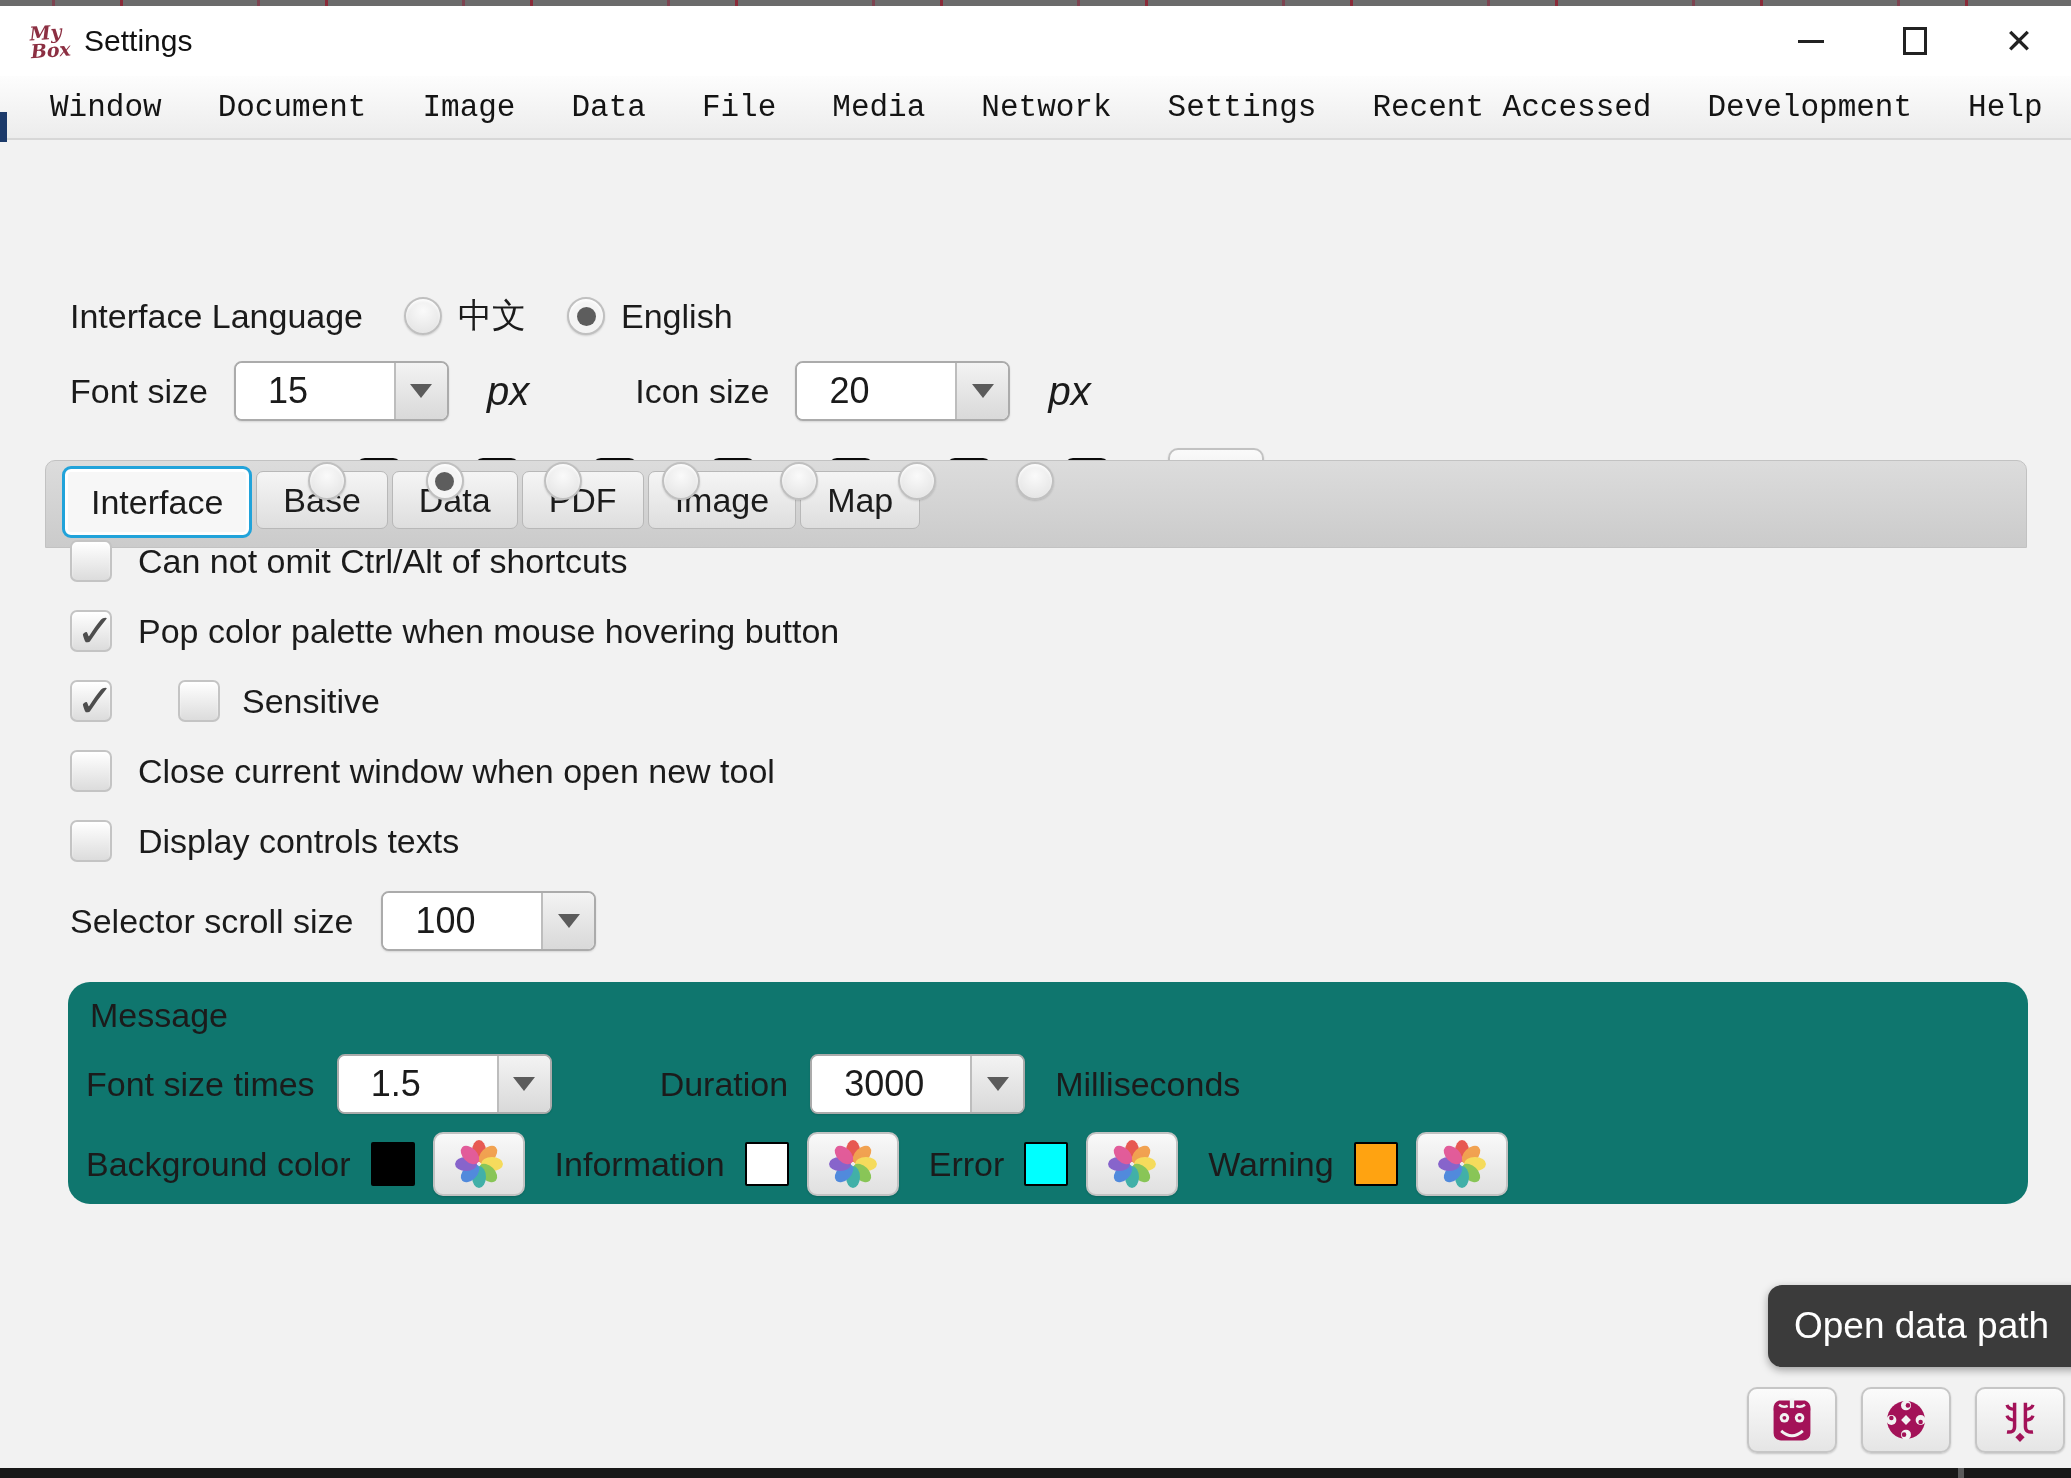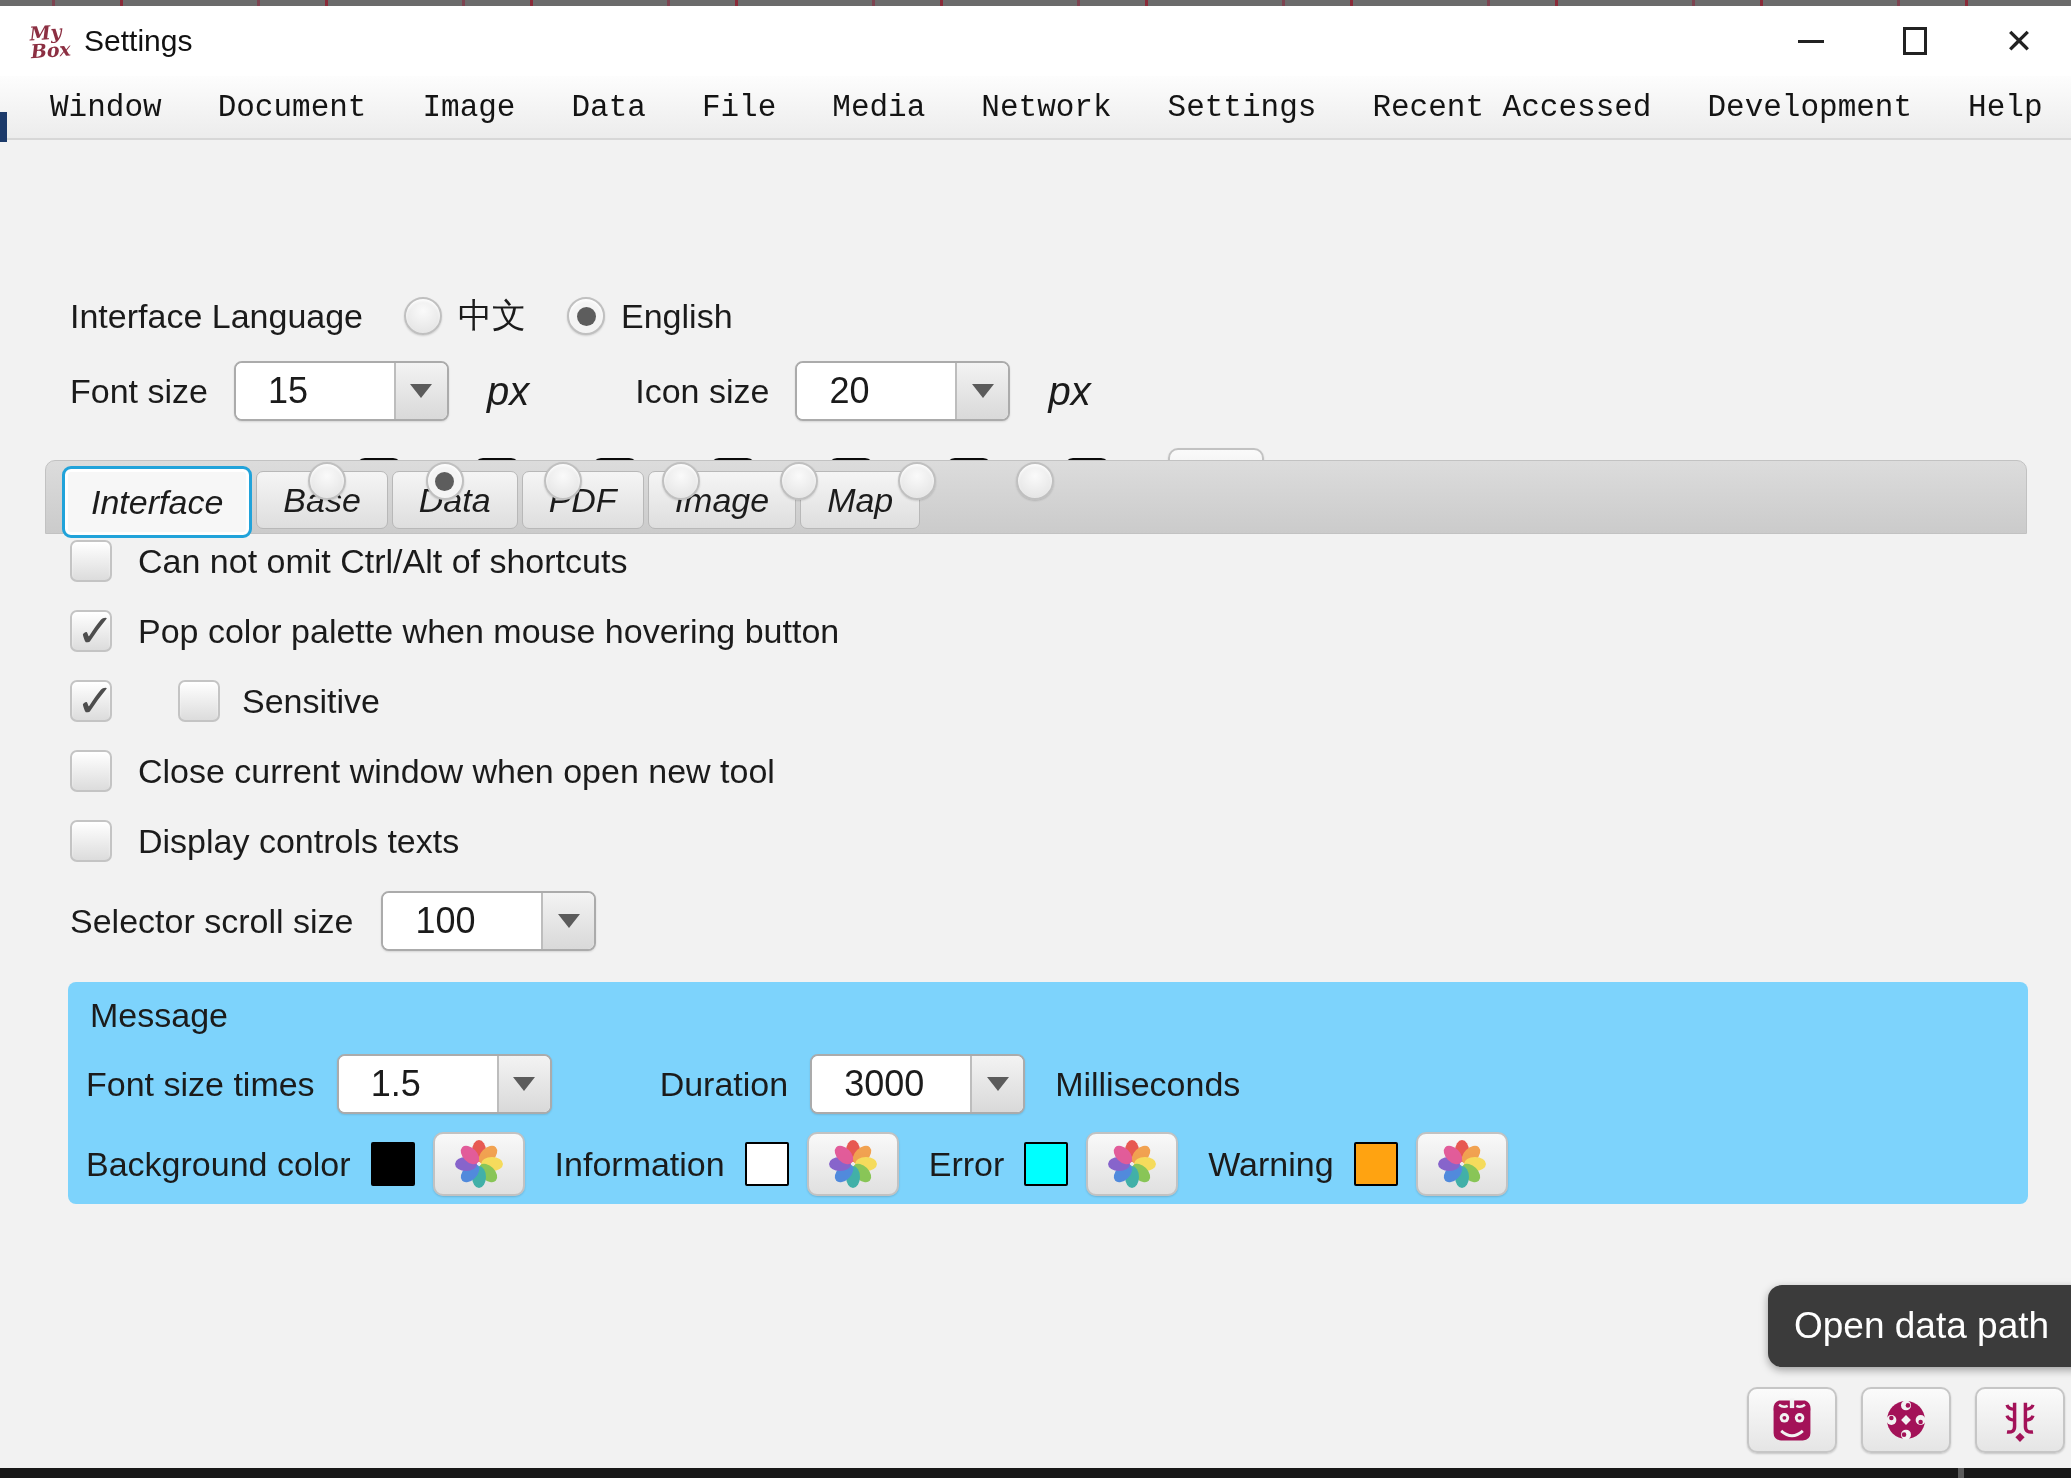--- a/index.html
+++ b/index.html
@@ -22,21 +22,21 @@
   .wc { width:104px; height:100%; display:flex; align-items:center; justify-content:center; cursor:default; }
   .wc .bar { width:26px; height:3px; background:#222; }
   .wc .box { width:24px; height:28px; border:3px solid #222; }
   .wc .x { font-size:34px; font-weight:400; color:#222; line-height:1; }
 
   
   .menubar { position:absolute; top:76px; left:0; width:2071px; height:64px; background:linear-gradient(#fdfdfd,#ececec); border-bottom:2px solid #d7d7d7; display:flex; align-items:center; padding-left:48px; gap:52px; }
   .menu-item { font-size:31px; color:#141414; padding:4px 2px; white-space:nowrap;font-family:Liberation Mono, monospace; }
 
   
-  .tabstrip { position:absolute; top:192px; left:45px; width:1982px; height:74px; background:linear-gradient(#dcdcdc,#cbcbcb); border-radius:10px 10px 0 0; border:1px solid #c2c2c2; display:flex; align-items:flex-start; padding-left:16px; gap:4px;font-style:italic; }
+  .tabstrip { position:absolute; top:192px; left:45px; width:1982px; height:88px; background:linear-gradient(#dcdcdc,#cbcbcb); border-radius:10px 10px 0 0; border:1px solid #c2c2c2; display:flex; align-items:flex-start; padding-left:16px; gap:4px; }
   .tab { margin-top:10px; height:58px; padding:0 26px; display:flex; align-items:center; font-size:34px; color:#1c1c1c; background:linear-gradient(#f5f5f5,#dedede); border:1px solid #b8b8b8; border-radius:7px; }
   .tab.selected { margin-top:5px; height:72px; background:#f7f7f7; border:3px solid #21a3da; border-radius:9px; box-shadow:inset 0 0 0 3px #ffffff; }
 
   
   .content { position:absolute; top:268px; left:0; width:2071px; }
   .row { display:flex; align-items:center; padding-left:70px; }
   .label { font-size:34px; color:#1b1b1b; white-space:nowrap; }
 
   .lang-row { margin-top:22px; height:52px; gap:41px; }
   .radio-opt { display:flex; align-items:center; gap:16px; }
@@ -61,21 +61,21 @@
 
   .check-row { margin-top:24px; height:46px; gap:26px; }
   .checkbox { width:42px; height:42px; border:2px solid #c4c4c4; border-radius:7px; background:linear-gradient(#ffffff,#dcdcdc); box-shadow:inset 0 2px 2px rgba(255,255,255,.8); position:relative; flex:0 0 auto; }
   .checkbox.on::after { content:"✓"; position:absolute; left:4px; top:-8px; font-size:46px; font-weight:bold; color:#4d4d4d; }
   .sensitive-group { display:flex; align-items:center; gap:22px; margin-left:40px; }
 
   .selector-row { margin-top:26px; height:62px; }
   .selector-row .label { margin-right:28px; }
 
   
-  .msg-panel { margin-top:30px; margin-left:68px; width:1960px; height:222px; background:#7dd3fc; border-radius:8px; padding:14px 18px; }
+  .msg-panel { margin-top:30px; margin-left:68px; width:1960px; height:222px; background:#0f766e; border-radius:22px; padding:14px 18px; }
   .msg-title { font-size:34px; margin-left:4px; }
   .msg-row2 { display:flex; align-items:center; margin-top:18px; height:62px; }
   .msg-row2 .label { margin-right:22px; }
   .dur-label { margin-left:108px; }
   .ms-label { margin-left:30px; }
   .msg-row3 { display:flex; align-items:center; margin-top:16px; height:66px; }
   .mswatch { width:44px; height:44px; border:2px solid #000; border-radius:2px; margin:0 18px 0 20px; flex:0 0 auto; }
   .palette-btn { width:92px; height:64px; border:2px solid #c2c2c2; border-radius:10px; background:linear-gradient(#f9f9f9,#e0e0e0); display:flex; align-items:center; justify-content:center; box-shadow:0 1px 2px rgba(0,0,0,.15); margin-right:30px; flex:0 0 auto; }
 
   

